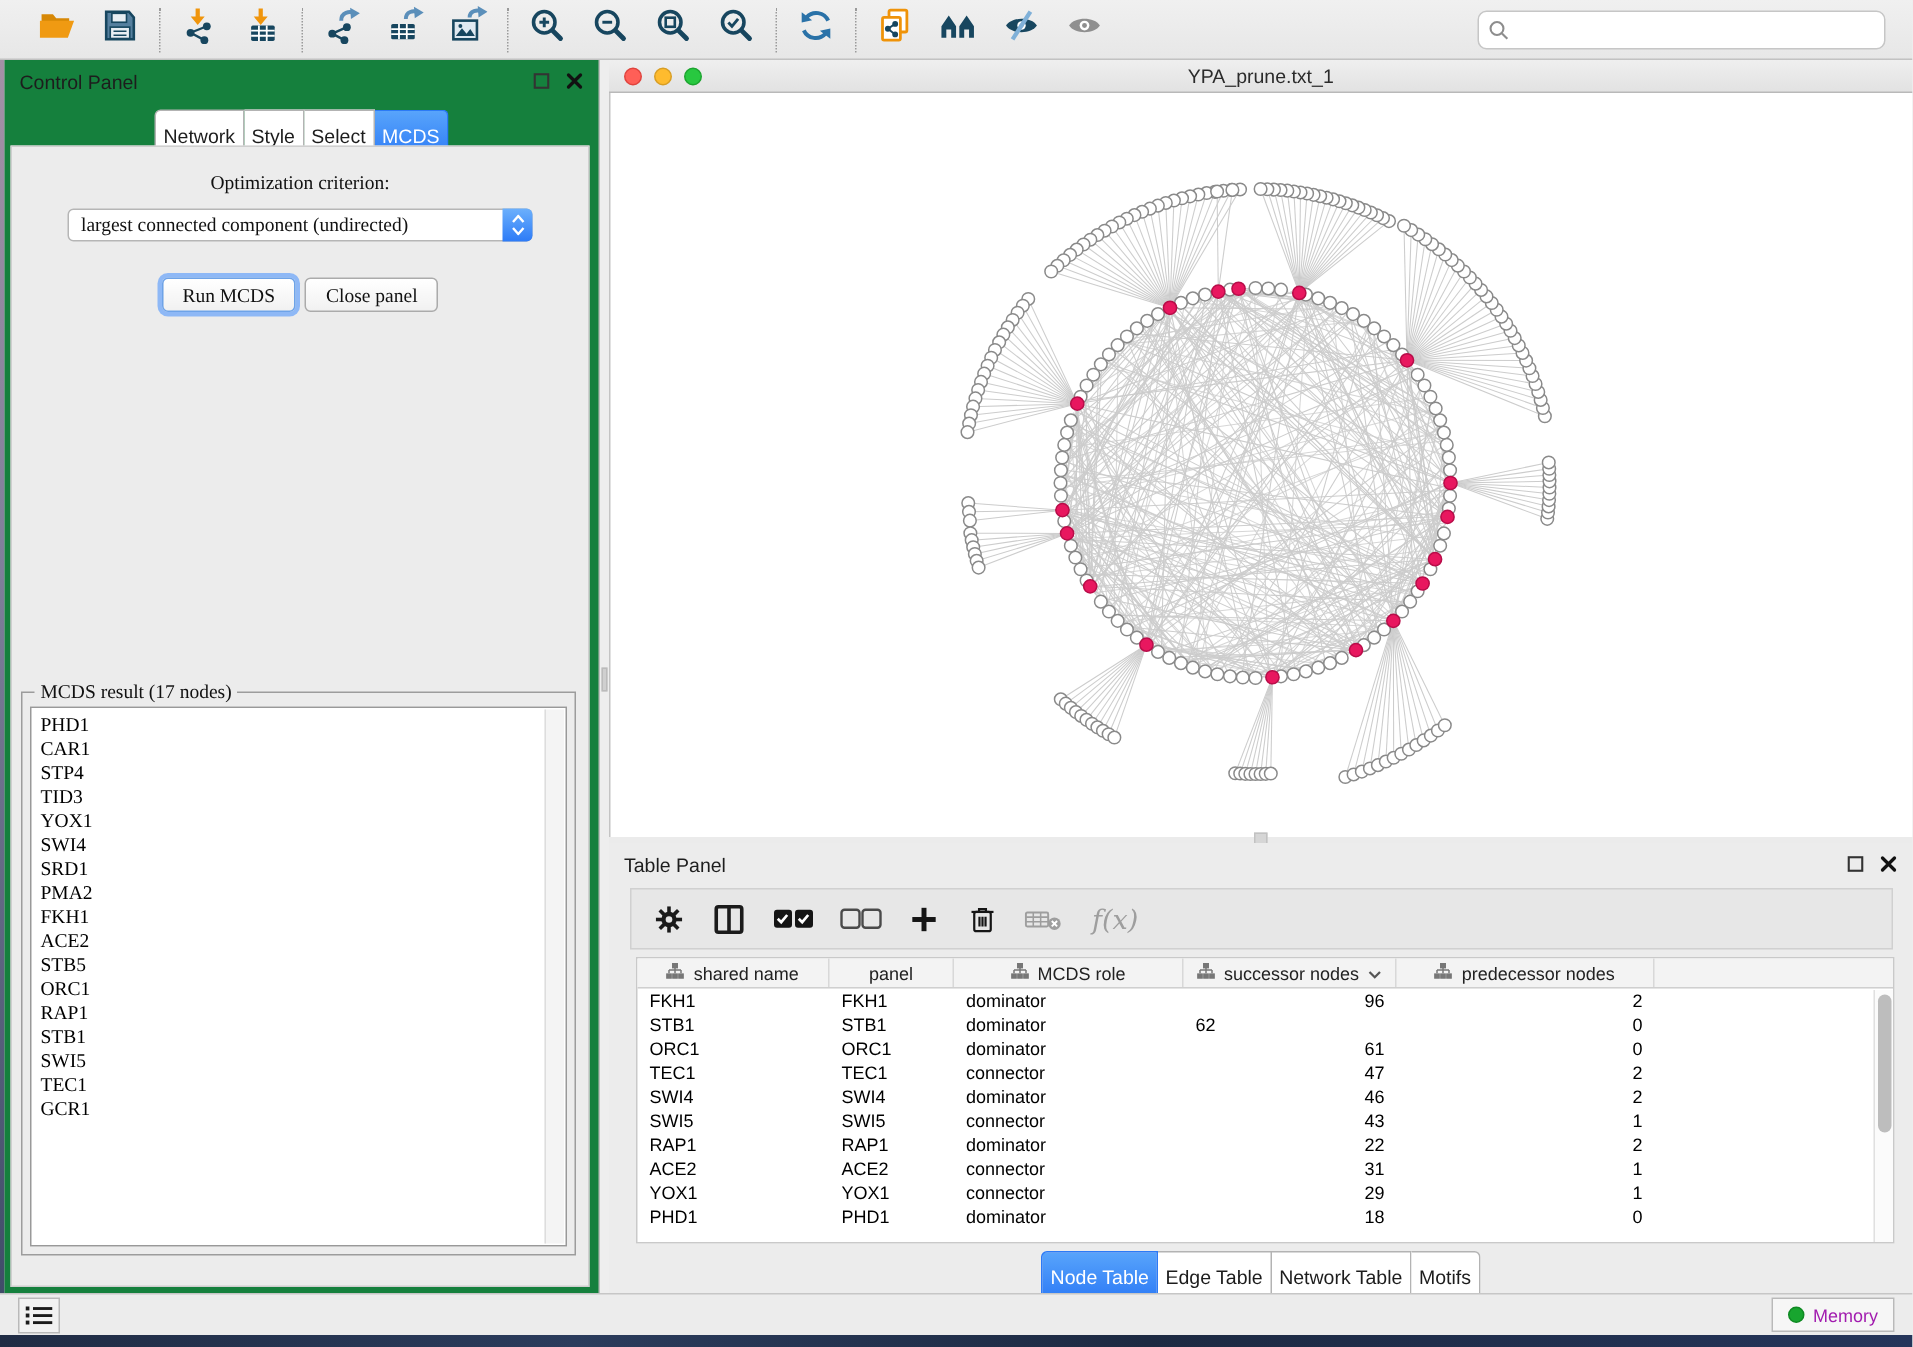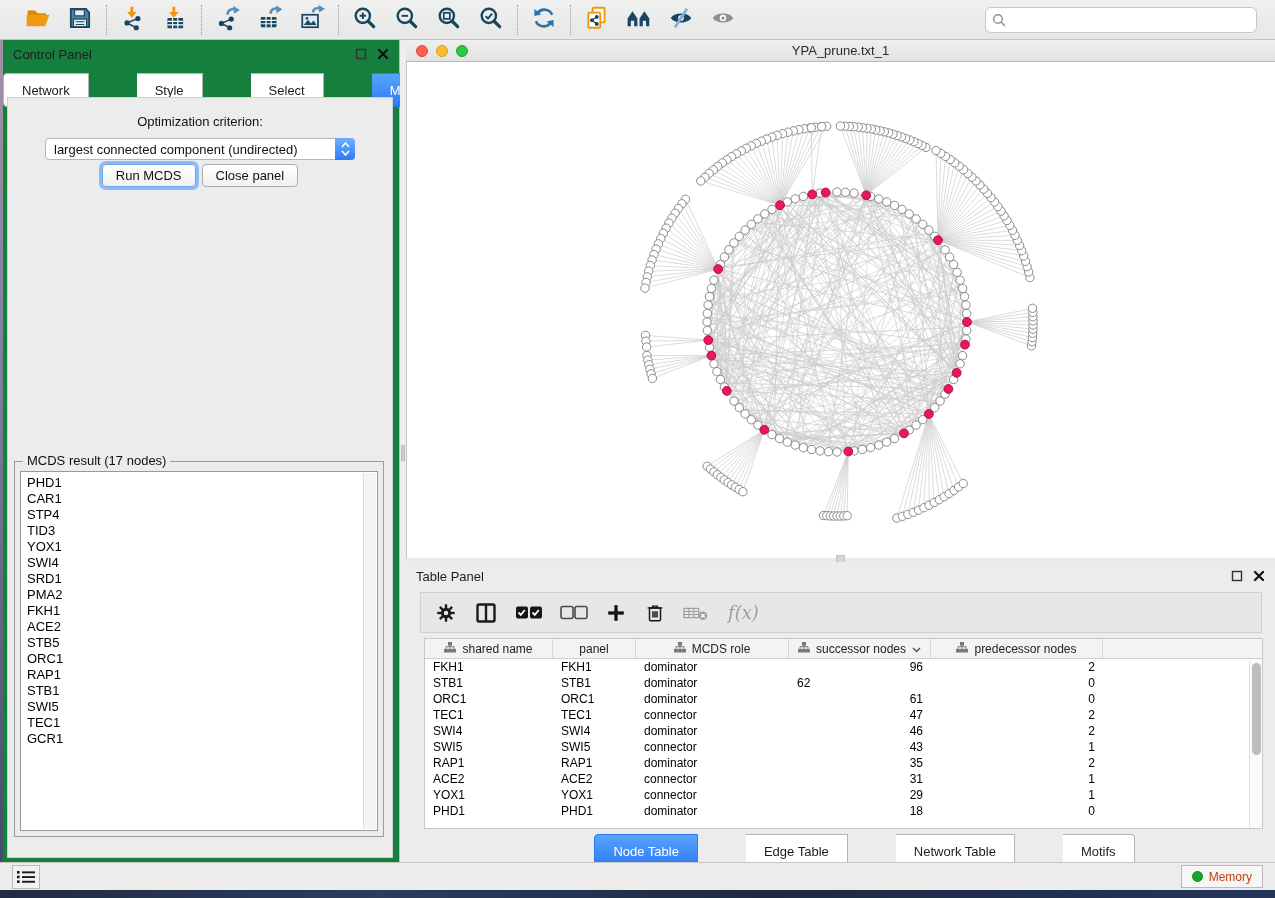--- a/index.html
+++ b/index.html
@@ -27,38 +27,38 @@
 
   
   #control-panel { position:absolute; left:3px; top:40px; width:397px; height:822px;
     background:#15803d; border-right:1px solid #bdbdbd; }
   .panel-header { height:28px; display:flex; align-items:center; padding:0 10px; }
   .panel-title { font-size:13px; color:#1d1d1d; }
   .panel-header-icons { margin-left:auto; display:flex; align-items:center; gap:10px; }
   .icon-btn { display:flex; align-items:center; justify-content:center; cursor:default; }
 
   .seg { display:flex; }
-  .seg-tab { height:34px; display:flex; align-items:center; padding:0 18px; background:#fff;
-    border:1px solid #b3b3b3; border-left:none; font-size:13px; color:#1c1c1c; cursor:default;margin-left:48px; }
+  .seg-tab { height:34px; display:flex; align-items:center; padding:0 5px; background:#fff;
+    border:1px solid #b3b3b3; border-left:none; font-size:13px; color:#1c1c1c; cursor:default; }
   .seg-tab:first-child { border-left:1px solid #b3b3b3; border-radius:4px 0 0 4px; }
   .seg-tab:last-child { border-radius:0 4px 4px 0; }
   .seg-tab.active { background:linear-gradient(#58a4fb,#2c7af6); border-color:#2c7af6; color:#fff; }
   #cp-tabs { display:flex; justify-content:center; margin-top:5px; }
 
   #cp-pane { position:absolute; left:4px; right:6px; top:57px; bottom:4px;
-    background:#ececec; border:1px solid #cfcfcf; }
+    background:#ececec; border:1px solid #cfcfcf;font-family:Liberation Serif, serif; }
   #criterion-label { text-align:center; margin-top:16px; font-size:13px; color:#111; }
   #select-row { display:flex; justify-content:center; margin-top:9px; }
   #criterion-select { width:310px; height:22px; background:#fff; border:1px solid #b6b6b6;
     border-radius:4px; display:flex; align-items:center; font-size:13px; color:#111; cursor:default; }
   #criterion-select .sel-text { flex:1; padding-left:8px; white-space:nowrap; }
   .sel-stepper { width:20px; height:22px; margin:-1px -1px -1px 0; border-radius:0 4px 4px 0;
     background:linear-gradient(#6cb0fc,#2d7bf7); display:flex; flex-direction:column;
     align-items:center; justify-content:center; gap:2px; }
-  #buttons-row { display:flex; justify-content:center; gap:6px; margin-top:4px; }
+  #buttons-row { display:flex; justify-content:center; gap:6px; margin-top:24px; }
   .mac-btn { height:23px; padding:0 13px; background:linear-gradient(#ffffff,#f1f1f1);
     border:1px solid #ababab; border-radius:4px; font-size:13px; color:#111;
     display:flex; align-items:center; cursor:default; }
   .mac-btn.focused { box-shadow:0 0 0 3px rgba(92,156,252,.65); border-color:#6ea3e8; }
 
   #mcds-fieldset { position:absolute; left:6px; right:8px; top:363px; bottom:20px;
     border:1px solid #9c9c9c; }
   #mcds-legend { position:absolute; top:-9px; left:8px; background:#ececec; padding:0 4px;
     font-size:13px; color:#111; }
   #mcds-list { position:absolute; left:5px; right:5px; top:9px; bottom:5px; background:#fff;
@@ -108,21 +108,21 @@
     background:#bdbdbd; border-radius:5px; }
   #tp-tabs { position:absolute; left:0; right:0; top:272px; display:flex; justify-content:center; }
 
   
   #status-bar { position:absolute; left:0; top:862px; width:1275px; height:28px;
     background:#ececec; border-top:1px solid #c6c6c6; display:flex; align-items:center;
     padding:0 12px; }
   #console-btn { width:28px; height:24px; background:#f2f2f2; border:1px solid #b9b9b9;
     display:flex; align-items:center; justify-content:center; }
   #memory-btn { margin-left:auto; height:23px; background:#f6f6f6; border:1px solid #b9b9b9;
-    display:flex; align-items:center; gap:6px; padding:0 10px; font-size:12px; color:#c2410c; }
+    display:flex; align-items:center; gap:6px; padding:0 10px; font-size:12px; color:#a21caf; }
   #memory-dot { width:11px; height:11px; border-radius:50%; background:#18a52f; border:1px solid #0f8a23; }
 </style>
 </head>
 <body>
 
 <div id="app">
 
   <div id="toolbar">
     <div class="tb-group">
       <div class="tb-btn">
@@ -1331,21 +1331,21 @@
             <div class="nt-cell" style="width: 128px; text-align: left;">SWI5</div>
             <div class="nt-cell" style="width: 83px; text-align: left;">SWI5</div>
             <div class="nt-cell" style="width: 153px; text-align: left;">connector</div>
             <div class="nt-cell" style="width: 142px; text-align: right;">43</div>
             <div class="nt-cell" style="width: 172px; text-align: right;">1</div>
           </div>
           <div class="nt-row">
             <div class="nt-cell" style="width: 128px; text-align: left;">RAP1</div>
             <div class="nt-cell" style="width: 83px; text-align: left;">RAP1</div>
             <div class="nt-cell" style="width: 153px; text-align: left;">dominator</div>
-            <div class="nt-cell" style="width: 142px; text-align: right;">35</div>
+            <div class="nt-cell" style="width: 142px; text-align: right;">22</div>
             <div class="nt-cell" style="width: 172px; text-align: right;">2</div>
           </div>
           <div class="nt-row">
             <div class="nt-cell" style="width: 128px; text-align: left;">ACE2</div>
             <div class="nt-cell" style="width: 83px; text-align: left;">ACE2</div>
             <div class="nt-cell" style="width: 153px; text-align: left;">connector</div>
             <div class="nt-cell" style="width: 142px; text-align: right;">31</div>
             <div class="nt-cell" style="width: 172px; text-align: right;">1</div>
           </div>
           <div class="nt-row">

